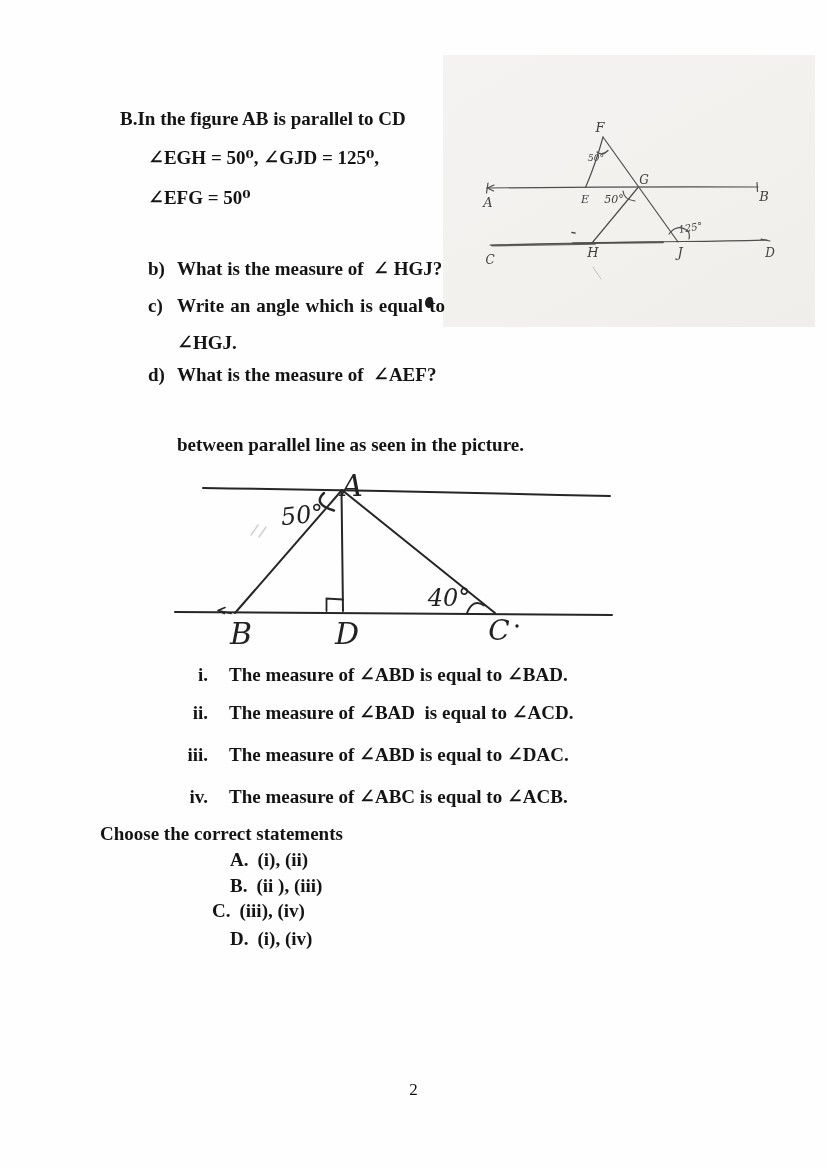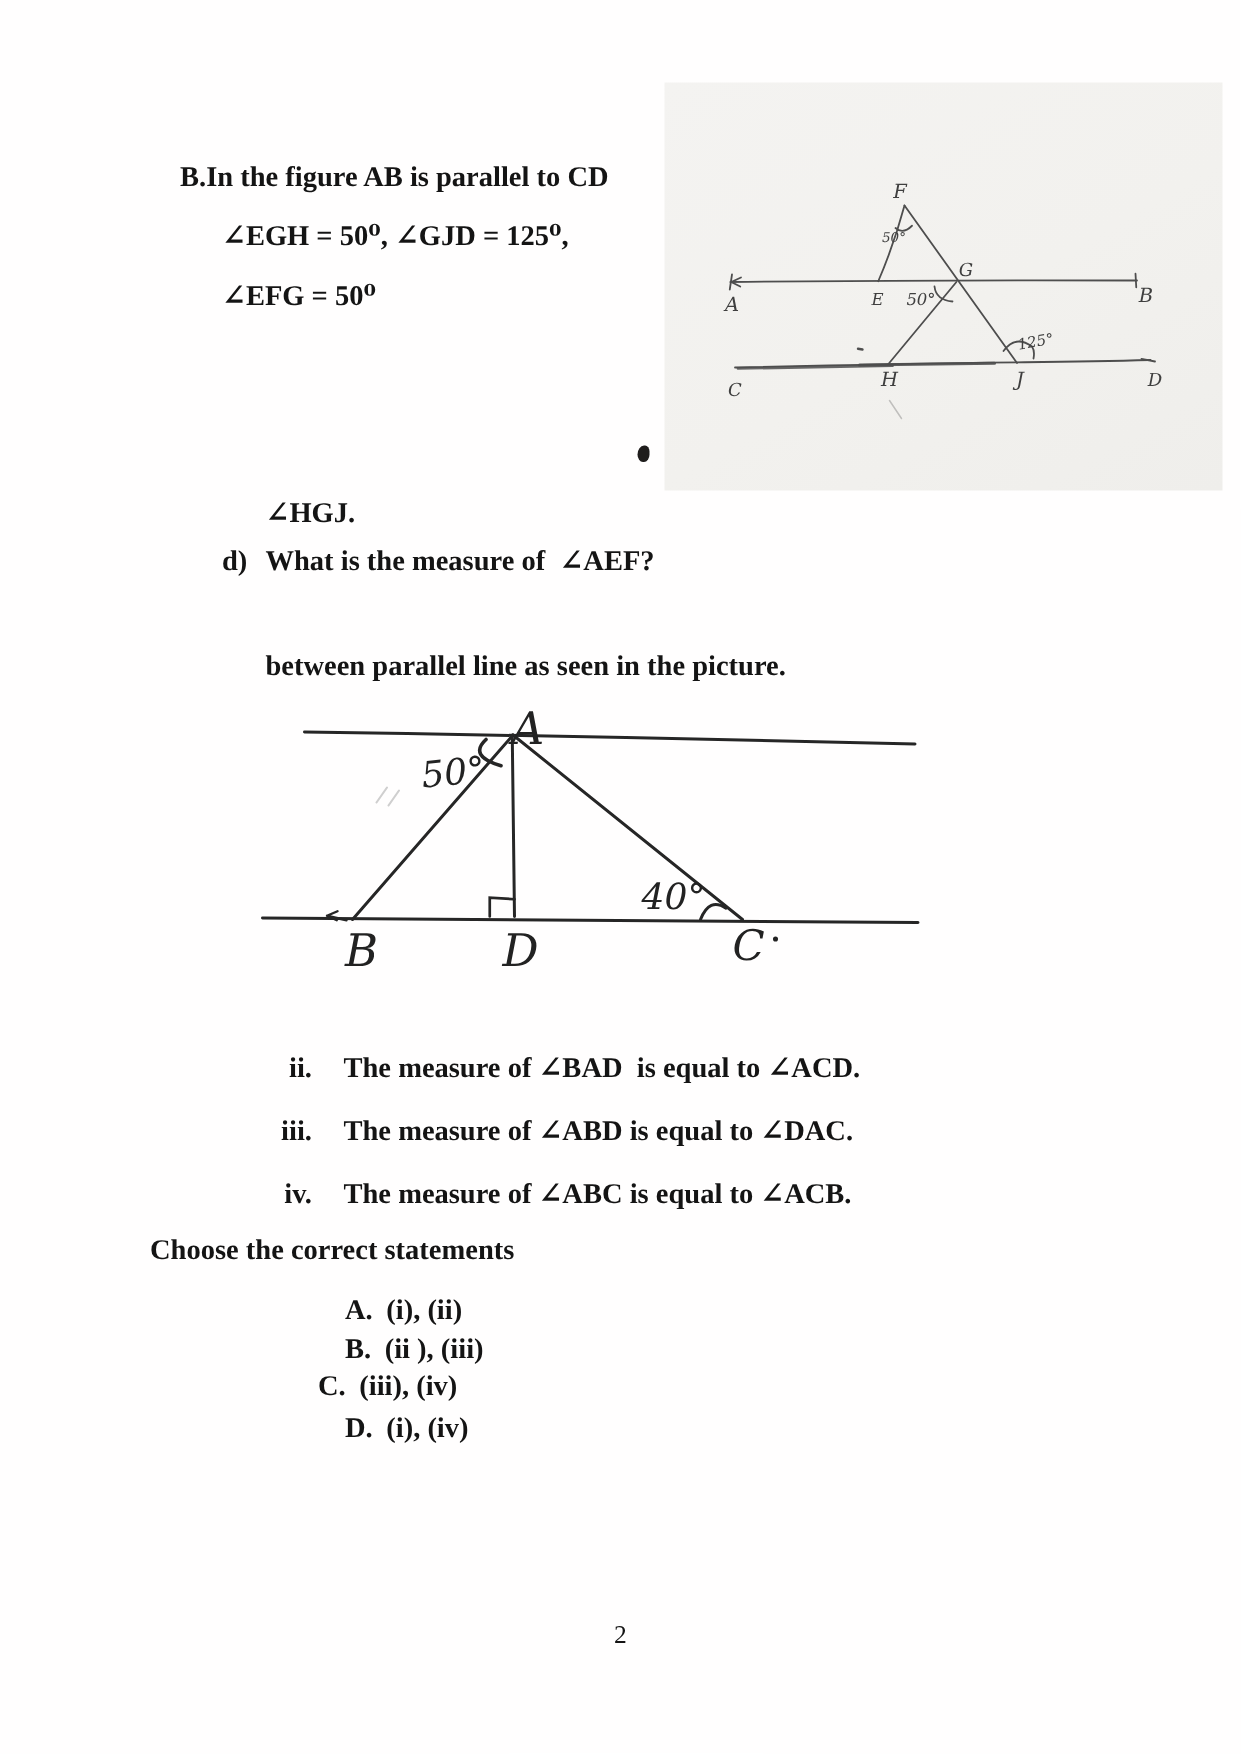--- a/index.html
+++ b/index.html
@@ -6,21 +6,21 @@
   .page {
     position:relative; width:827px; height:1169px; background:#fffefe;
     font-family:"Liberation Serif","DejaVu Serif",serif; color:#141414; overflow:hidden;
   }
   .line { position:absolute; font-size:19px; line-height:24px; white-space:pre;font-weight:bold; }
   .bold { font-weight:bold;text-align:right; }
   .plabel { display:inline-block; width:29px; }
   .jtext { display:inline-block; white-space:normal; text-align:justify; text-align-last:justify; vertical-align:top; }
   .slabel { display:inline-block; width:58px; text-align:right; margin-right:21px; }
   .olabel { display:inline-block; margin-right:9px; }
-  .optline { font-weight:bold;margin-top:14px; }
+  .optline { font-weight:bold; }
   .scanbox {
     position:absolute; left:443px; top:55px; width:372px; height:272px;
     background:linear-gradient(150deg,#f4f3f1 0%, #f2f1ee 55%, #efeeeb 100%);
   }
   .inkblob {
     position:absolute; left:425px; top:297px; width:8px; height:11px;
     background:#1f1d1c; border-radius:60% 40% 50% 50%;
   }
   .fig2wrap { position:absolute; left:165px; top:463px; width:460px; height:192px; }
   .figtext { font-family:"DejaVu Serif",serif; font-style:italic; }
@@ -71,20 +71,22 @@
         <text x="327" y="202" font-size="12">D</text>
       </g>
     </svg>
   </div>
   <div class="inkblob"></div>
 
   <div class="line bold" style="left:120px; top:107px">B.In the figure AB is parallel to CD</div>
   <div class="line" style="left:148px; top:146px">∠EGH = 50⁰, ∠GJD = 125⁰,</div>
   <div class="line" style="left:148px; top:186px">∠EFG = 50⁰</div>
 
+  <div class="line" style="left:148px; top:257px"><span class="plabel">b)</span><span>What is the measure of  ∠ HGJ?</span></div>
+  <div class="line" style="left:148px; top:294px"><span class="plabel">c)</span><span class="jtext" style="width:268px">Write an angle which is equal to</span></div>
   <div class="line" style="left:177px; top:331px">∠HGJ.</div>
   <div class="line" style="left:148px; top:363px"><span class="plabel">d)</span><span>What is the measure of  ∠AEF?</span></div>
   <div class="line" style="left:177px; top:433px">between parallel line as seen in the picture.</div>
 
   <div class="fig2wrap">
     <svg width="460" height="192" viewBox="0 0 460 192">
       <g stroke="#262626" stroke-width="2" fill="none" stroke-linecap="round">
         <path d="M38 25 Q240 28 445 33"></path>
         <path d="M10 149 Q230 150.5 447 152"></path>
         <path d="M177 27 L70 150"></path>
@@ -101,20 +103,21 @@
         <text x="138" y="60" font-size="24" transform="rotate(-6 138 60)">50°</text>
         <text x="284" y="143" font-size="24">40°</text>
         <text x="76" y="181" font-size="30">B</text>
         <text x="182" y="181" font-size="30">D</text>
         <text x="334" y="177" font-size="28">C</text>
         <circle cx="352" cy="163" r="1.7" fill="#222222" stroke="none"></circle>
       </g>
     </svg>
   </div>
 
+  <div class="line" style="left:150px; top:663px"><span class="slabel">i.</span><span>The measure of ∠ABD is equal to ∠BAD.</span></div>
   <div class="line" style="left:150px; top:701px"><span class="slabel">ii.</span><span>The measure of ∠BAD  is equal to ∠ACD.</span></div>
   <div class="line" style="left:150px; top:743px"><span class="slabel">iii.</span><span>The measure of ∠ABD is equal to ∠DAC.</span></div>
   <div class="line" style="left:150px; top:785px"><span class="slabel">iv.</span><span>The measure of ∠ABC is equal to ∠ACB.</span></div>
 
   <div class="line bold" style="left:100px; top:822px">Choose the correct statements</div>
   <div class="line optline" style="left:230px; top:848px"><span class="olabel">A.</span><span>(i), (ii)</span></div>
   <div class="line optline" style="left:230px; top:874px"><span class="olabel">B.</span><span>(ii ), (iii)</span></div>
   <div class="line optline" style="left:212px; top:899px"><span class="olabel">C.</span><span>(iii), (iv)</span></div>
   <div class="line optline" style="left:230px; top:927px"><span class="olabel">D.</span><span>(i), (iv)</span></div>
 

